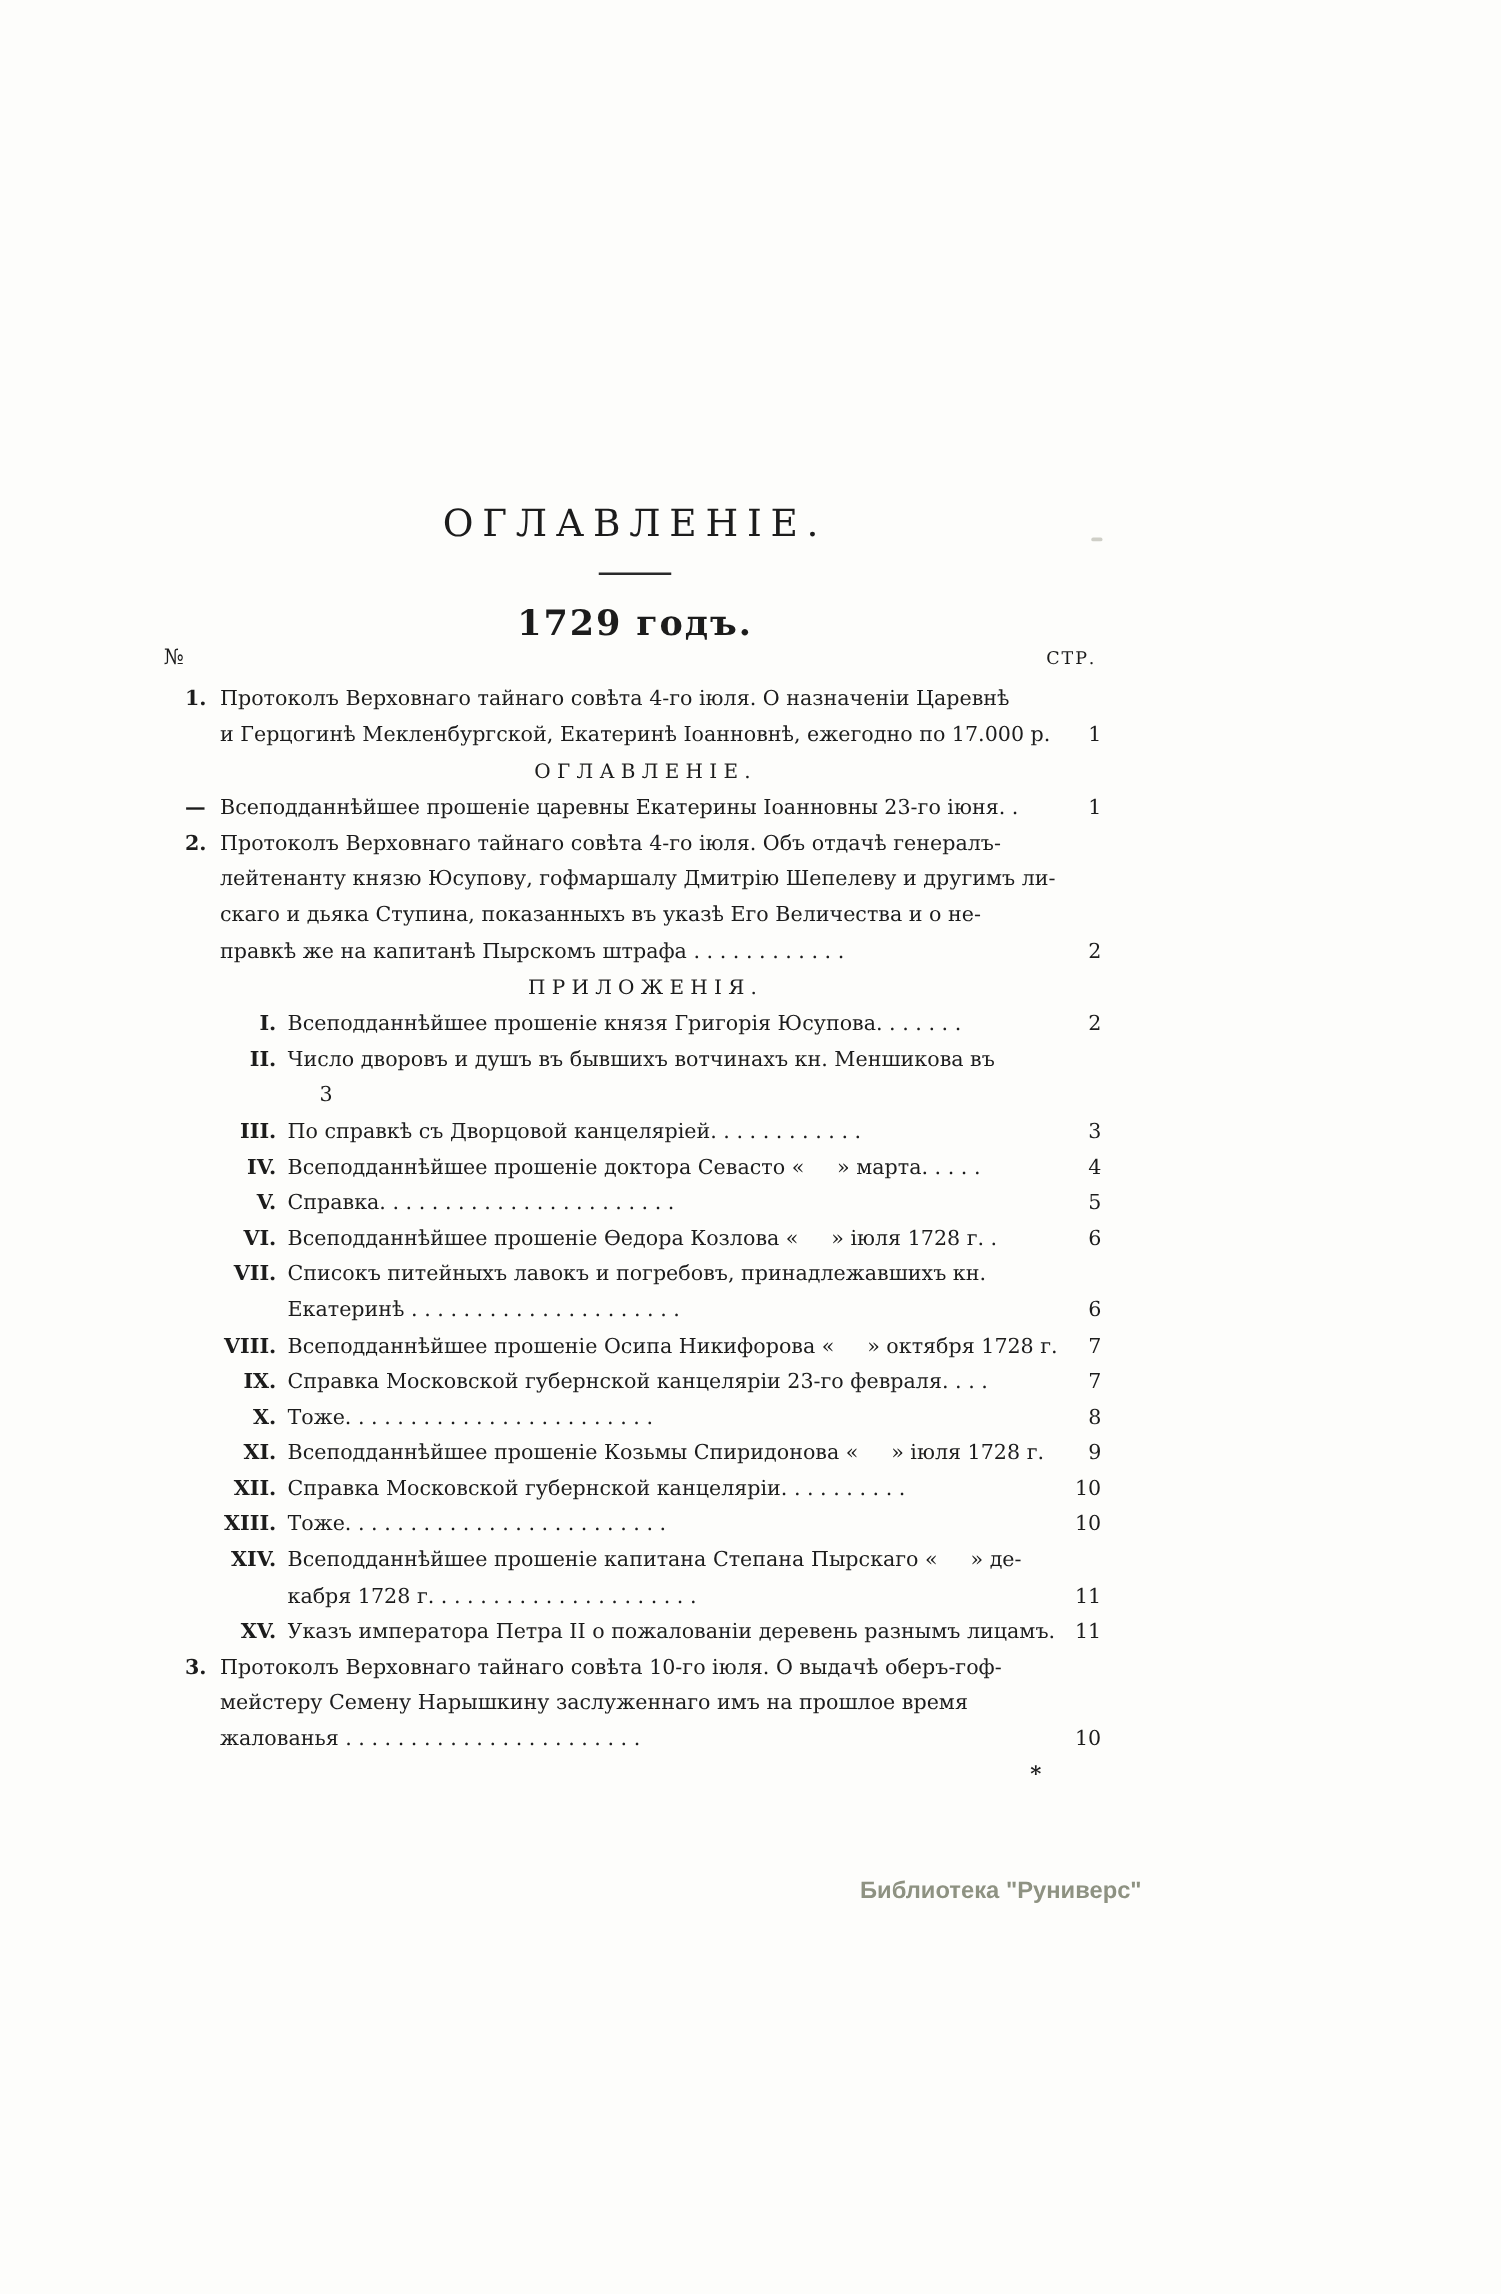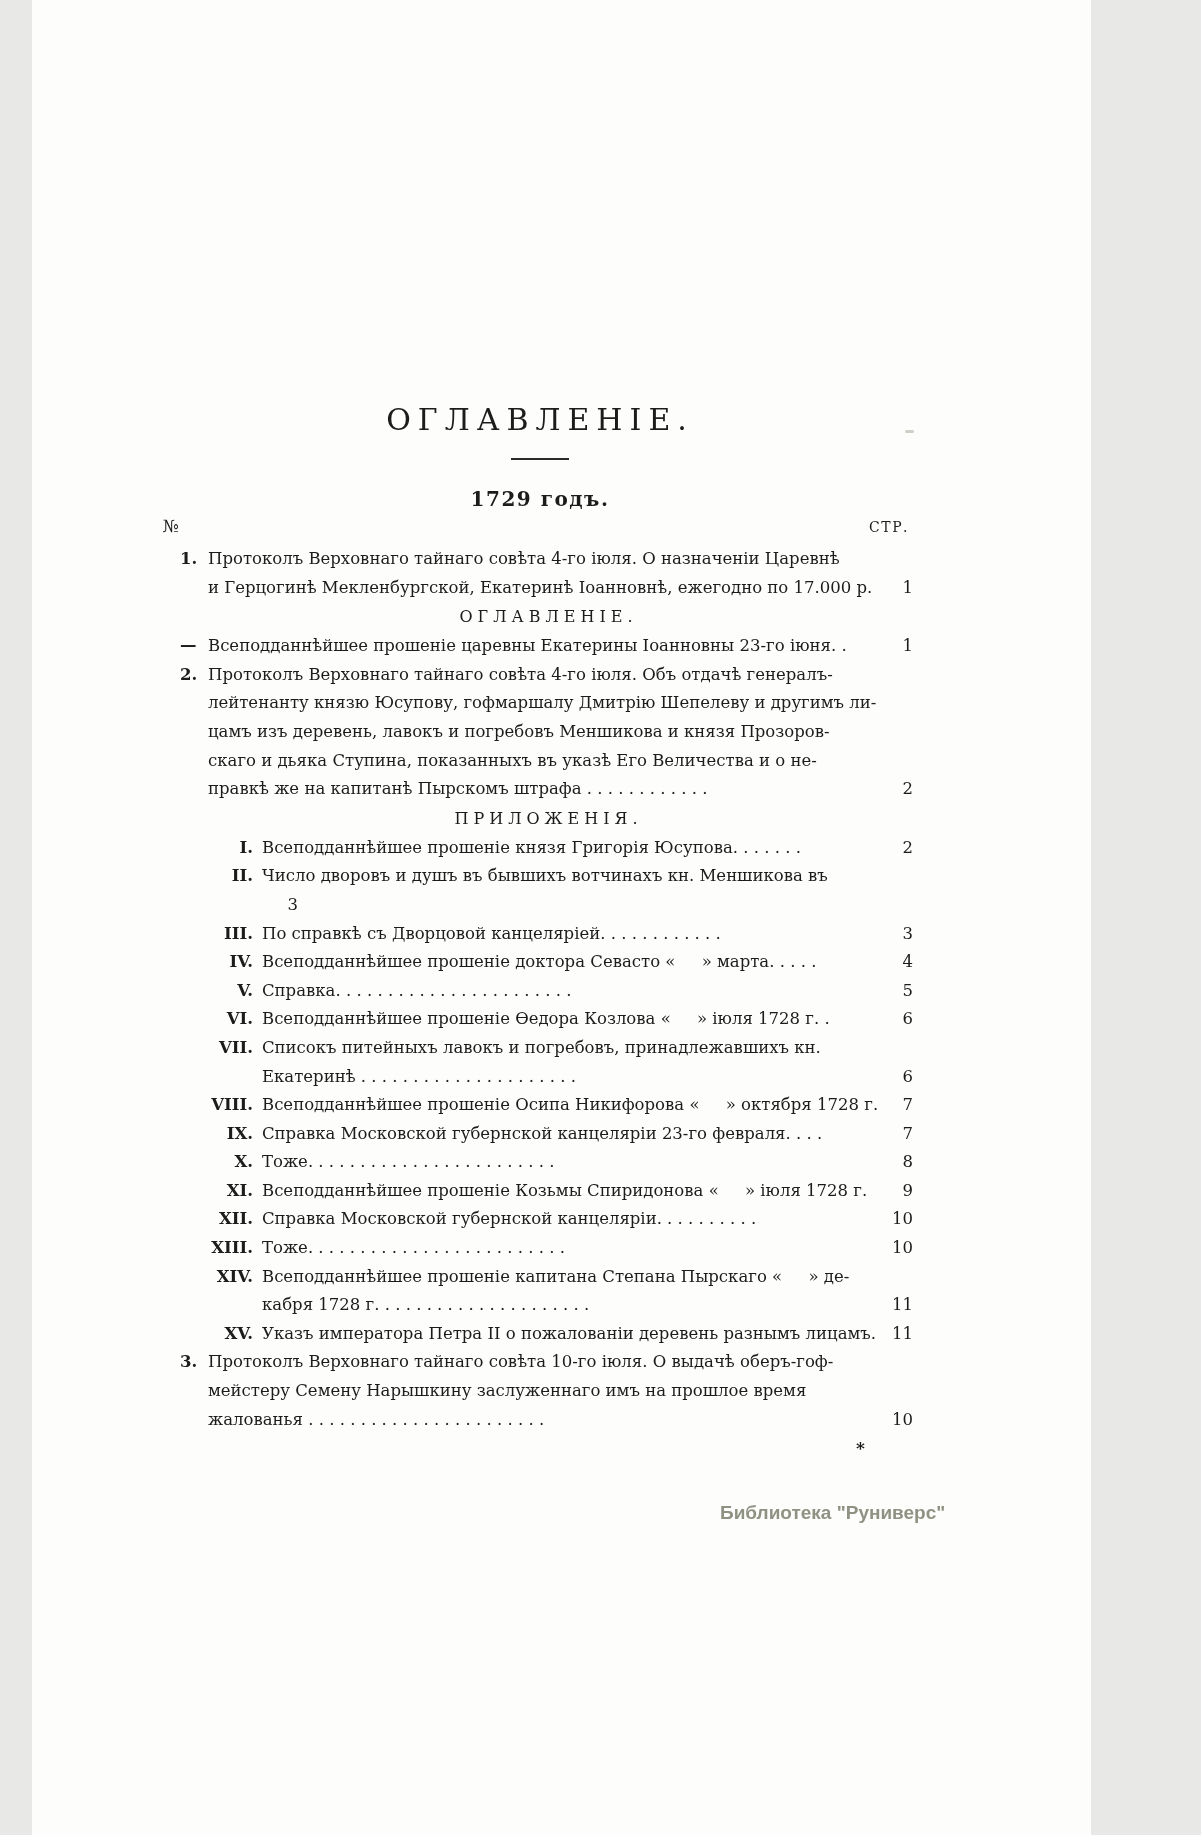--- a/index.html
+++ b/index.html
@@ -2,27 +2,26 @@
 <html><head>
 <meta charset="utf-8">
 <style>
   html, body {
     margin: 0;
     padding: 0;
     background: #e8e8e6;
   }
   .sheet {
     position: relative;
-    width: 1059px;
+    width: 1201px;
     height: 1835px;
     background: #fdfdfb;
     color: #1c1c1c;
     font-family: "DejaVu Serif", serif;
     overflow: hidden;
-    margin-left: 32px;
   }
   .content {
     position: absolute;
     left: 131px;
     top: 0;
     width: 754px;
   }
   .title {
     margin-top: 402px;
     text-align: center;
@@ -32,21 +31,21 @@
     white-space: pre;
   }
   .rule {
     width: 58px;
     border-top: 2px solid #2a2a2a;
     margin: 20px auto 0 auto;
   }
   .year {
     margin-top: 26px;
     text-align: center;
-    font-size: 20px;
+    font-size: 28px;
     line-height: 26px;
     font-weight: bold;
     letter-spacing: 1.5px;
   }
   .colhead {
     display: flex;
     justify-content: space-between;
     align-items: baseline;
     margin-top: 4px;
     line-height: 20px;
@@ -166,21 +165,20 @@
           <span class="txt">Протоколъ Верховнаго тайнаго совѣта 4-го іюля. Объ отдачѣ генералъ-</span>
           <span class="pg"></span>
         </div>
         <div class="row item-cont">
           <span class="num"></span>
           <span class="txt">лейтенанту князю Юсупову, гофмаршалу Дмитрію Шепелеву и другимъ ли-</span>
           <span class="pg"></span>
         </div>
         <div class="row item-cont">
           <span class="num"></span>
-          <span class="txt">цамъ изъ деревень, лавокъ и погребовъ Меншикова и князя Прозоров-</span>
           <span class="pg"></span>
         </div>
         <div class="row item-cont">
           <span class="num"></span>
           <span class="txt">скаго и дьяка Ступина, показанныхъ въ указѣ Его Величества и о не-</span>
           <span class="pg"></span>
         </div>
         <div class="row item-cont">
           <span class="num"></span>
           <span class="txt">правкѣ же на капитанѣ Пырскомъ штрафа . . . . . . . . . . . .</span>

